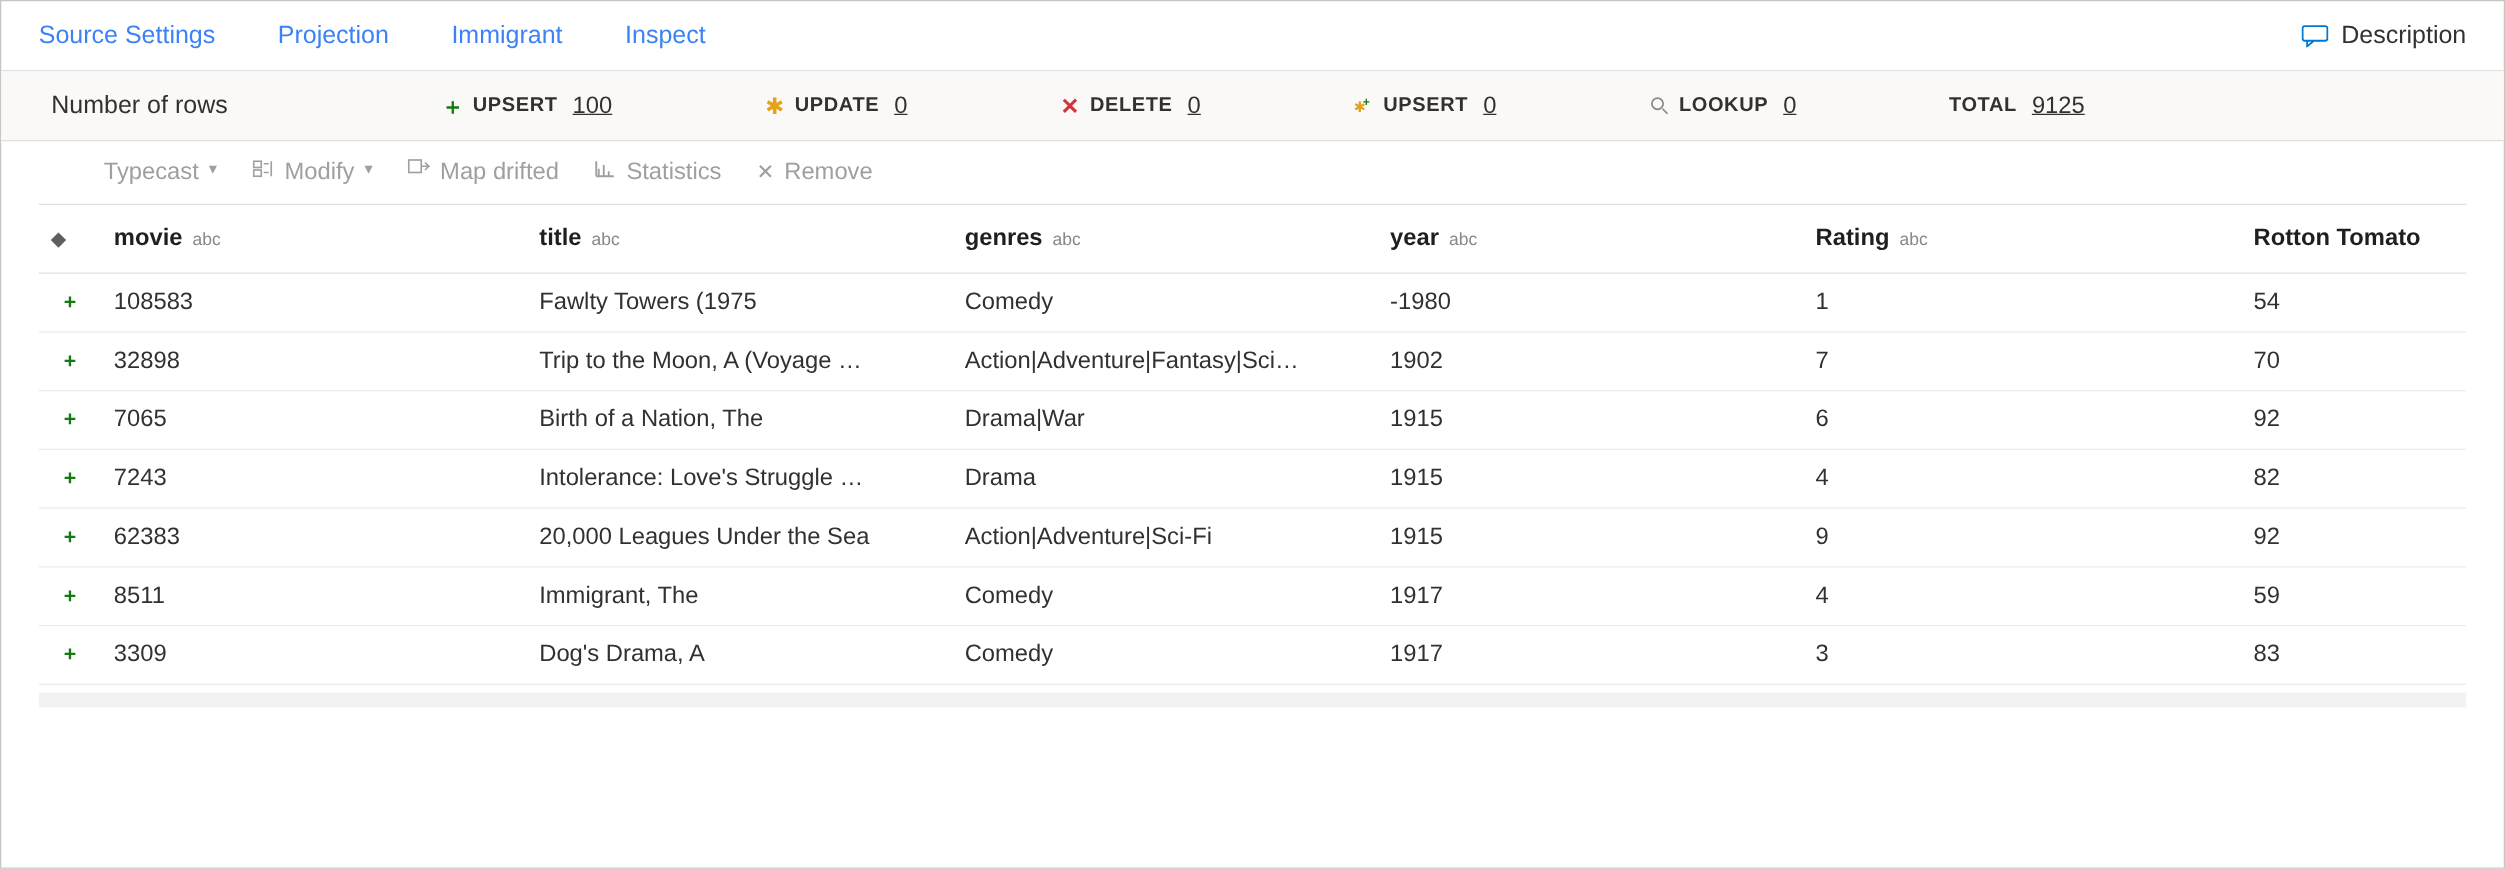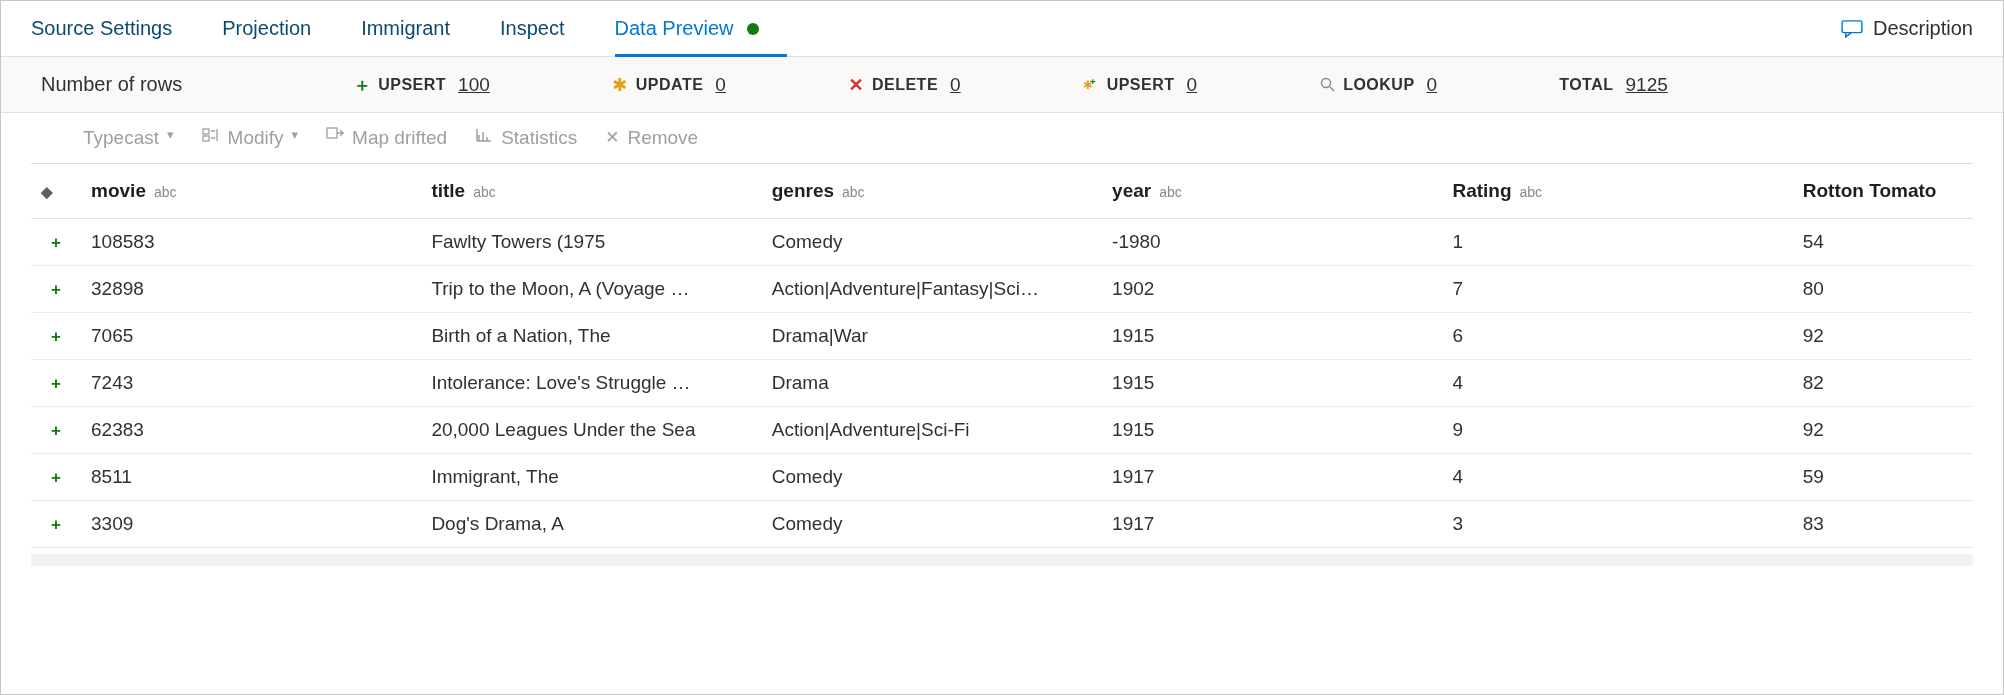--- a/index.html
+++ b/index.html
@@ -17,21 +17,21 @@
   
   .tabs {
     display: flex;
     align-items: center;
     height: 56px;
     border-bottom: 1px solid #e1dfdd;
     padding: 0 30px 0 30px;
     gap: 50px;
   }
   .tab {
-    color: #0c4a6e;
+    color: #3b82f6;
     font-size: 20px;
     cursor: pointer;
     height: 100%;
     display: flex;
     align-items: center;
     position: relative;
     white-space: nowrap;
   }
   .tab.active {
     color: #0078d4;
@@ -135,24 +135,20 @@
     </div>
   <div class="tab">
       <span>Projection</span>
     </div>
   <div class="tab">
       <span>Immigrant</span>
     </div>
   <div class="tab">
       <span>Inspect</span>
     </div>
-  <div class="tab active">
-    <span>Data Preview</span>
-    <span class="dot"></span>
-  </div>
   <div class="spacer"></div>
   <div class="desc">
     <svg class="comment-icon" viewBox="0 0 24 20" fill="none" stroke="#0078d4" stroke-width="1.6">
       <rect x="1" y="1" width="22" height="13" rx="2"></rect>
         <path d="M5 14 L5 19 L11 14"></path>
     </svg>
     <span>Description</span>
   </div>
 </div>
 
@@ -271,21 +267,21 @@
           <td>1</td>
           <td>54</td>
         </tr>
         <tr>
           <td class="col-flag"><span class="plus-green">+</span></td>
           <td>32898</td>
           <td>Trip to the Moon, A (Voyage …</td>
           <td>Action|Adventure|Fantasy|Sci…</td>
           <td>1902</td>
           <td>7</td>
-          <td>80</td>
+          <td>70</td>
         </tr>
         <tr>
           <td class="col-flag"><span class="plus-green">+</span></td>
           <td>7065</td>
           <td>Birth of a Nation, The</td>
           <td>Drama|War</td>
           <td>1915</td>
           <td>6</td>
           <td>92</td>
         </tr>

